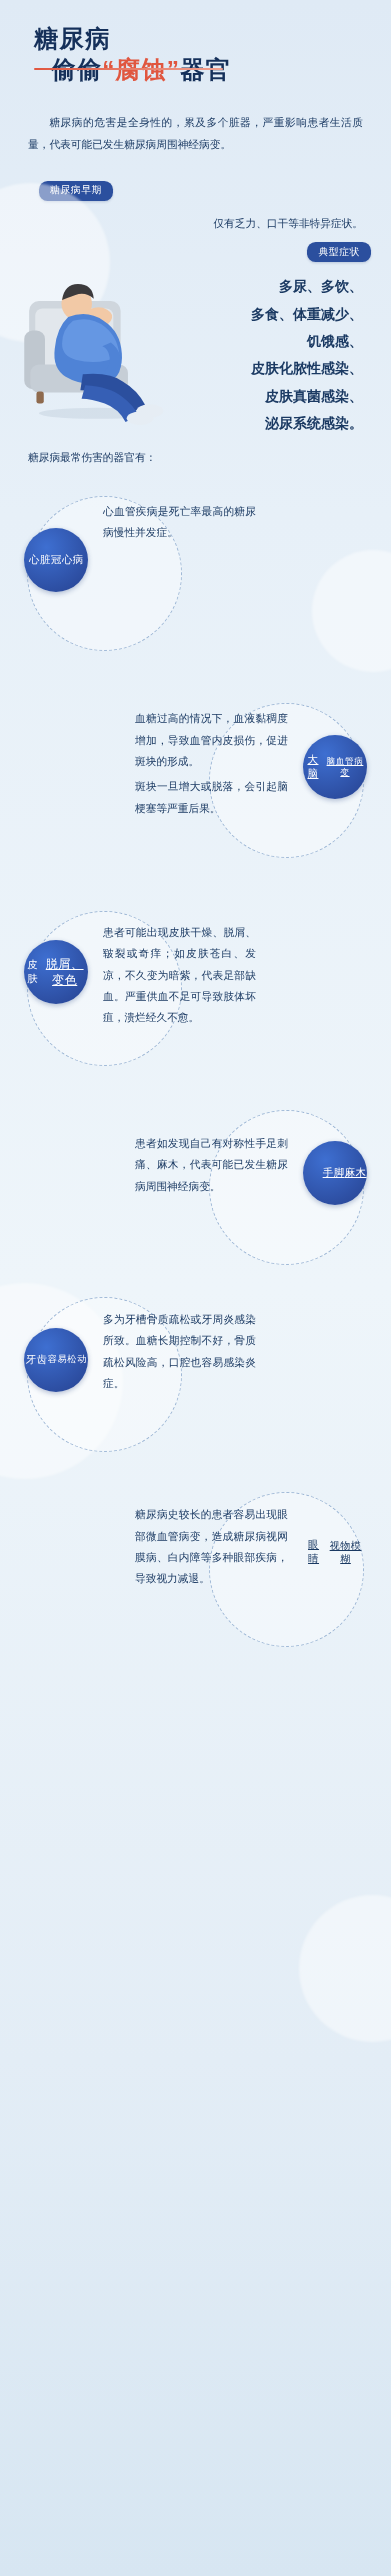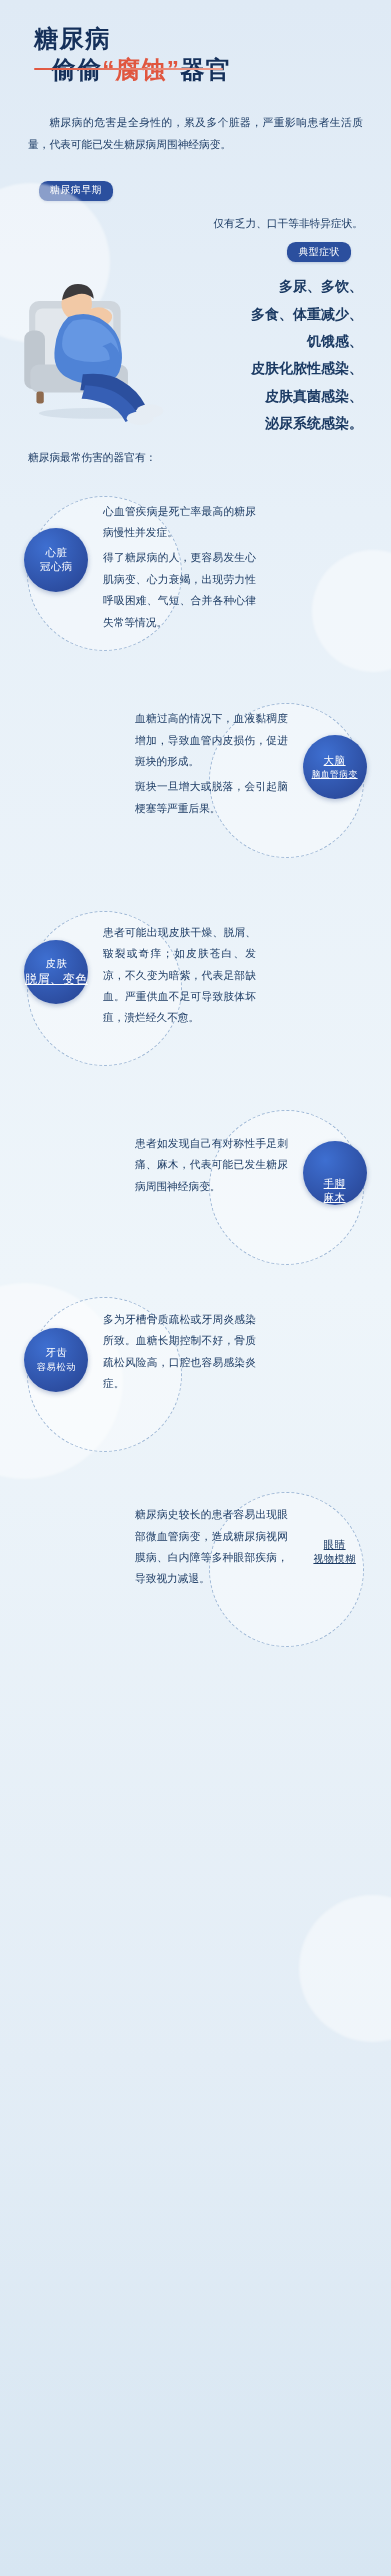--- a/index.html
+++ b/index.html
@@ -55,21 +55,21 @@
     display:inline-block;
     background:#2b4f9e;
     color:#ffffff;
     font-size:9.8px;
     padding:3.7px 11px;
     border-radius:8.6px;
     letter-spacing:0.6px;
     box-shadow:0 1.2px 2.4px rgba(20,50,110,.18);
   }
   .pill-row{margin:24.4px 0 0 39px;}
-  .pill-row.right{margin:0;text-align:right;padding-right:40px;}
+  .pill-row.right{margin:0;text-align:right;padding-right:20px;}
 
   .early-text{
     margin:12.2px 28px 0 28px;
     font-size:10.7px;line-height:2;color:#1b3a63;text-align:right;
   }
 
   
   .illus-block{position:relative;height:202px;margin-top:3.7px;}
   .illus{position:absolute;left:24.4px;top:6.1px;width:153px;height:183px;}
 
@@ -89,21 +89,21 @@
     position:absolute;
     width:153px;height:153px;border-radius:50%;
     border:0.6px dashed #9fb8d6;
     background:rgba(255,255,255,.38);
   }
   .badge{
     position:absolute;
     width:64px;height:64px;border-radius:50%;
     background:radial-gradient(circle at 35% 30%, #3e6fd1 0%, #26418f 100%);
     color:#fff;
-    display:flex;flex-direction:column;align-items:center;justify-content:center;
+    display:flex;flex-direction:row;align-items:center;justify-content:center;
     font-size:10.4px;line-height:1.35;letter-spacing:0.6px;
     box-shadow:0 1.8px 4.9px rgba(25,55,120,.3);
     text-align:center;
   }
   .body-text{
     position:absolute;
     font-size:10.7px;line-height:2;color:#1b3a63;
     text-align:justify;
   }
   .body-text p{margin:0 0 0 0;}
@@ -194,21 +194,20 @@
   <div class="lead-text">糖尿病最常伤害的器官有：</div>
 
   <div class="section sec-left" style="height:183px;margin-top:28px;">
     <div class="circle-bubble" style="top:0;"></div>
     <div class="badge" style="top:32px;">
       <span>心脏</span>
       <span>冠心病</span>
     </div>
     <div class="body-text" style="top:4.9px;">
       <p>心血管疾病是死亡率最高的糖尿病慢性并发症。</p>
-      <p>得了糖尿病的人，更容易发生心肌病变、心力衰竭，出现劳力性呼吸困难、气短、合并各种心律失常等情况。</p>
     </div>
   </div>
 
   <div class="section sec-right" style="height:183px;margin-top:24.4px;">
     <div class="circle-bubble" style="top:0;"></div>
     <div class="badge" style="top:32px;">
       <span>大脑</span>
       <span style="font-size:8.6px;">脑血管病变</span>
     </div>
     <div class="body-text" style="top:4.9px;">

